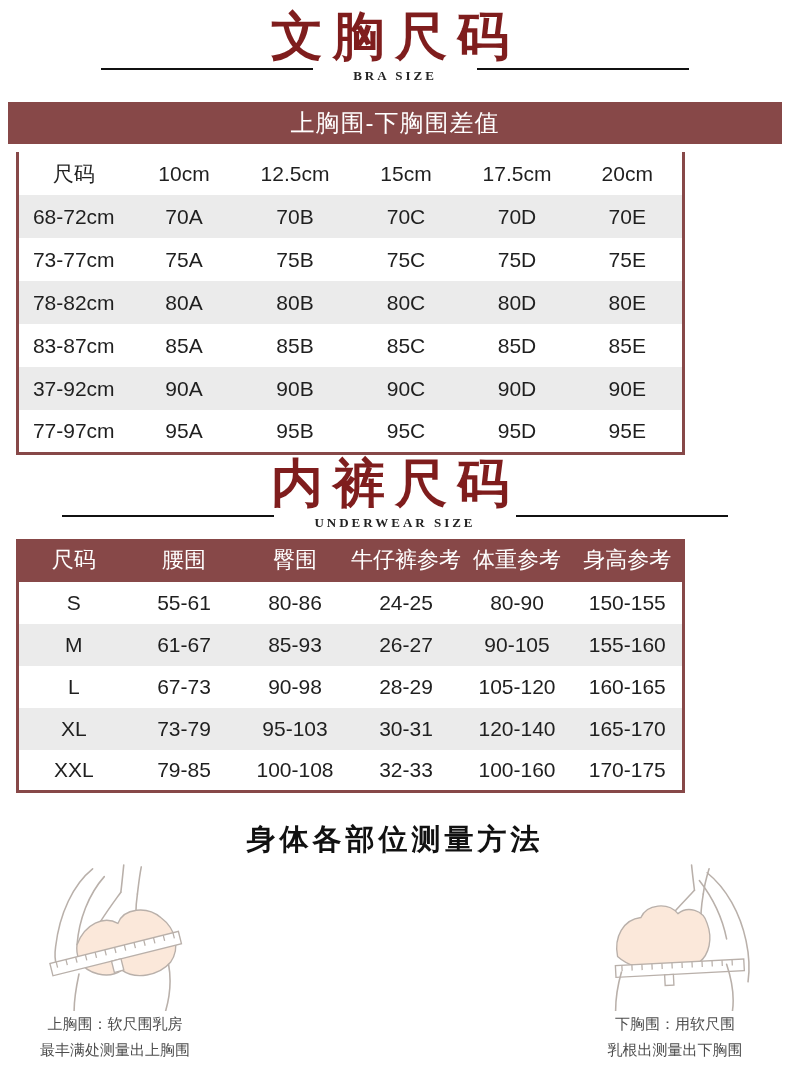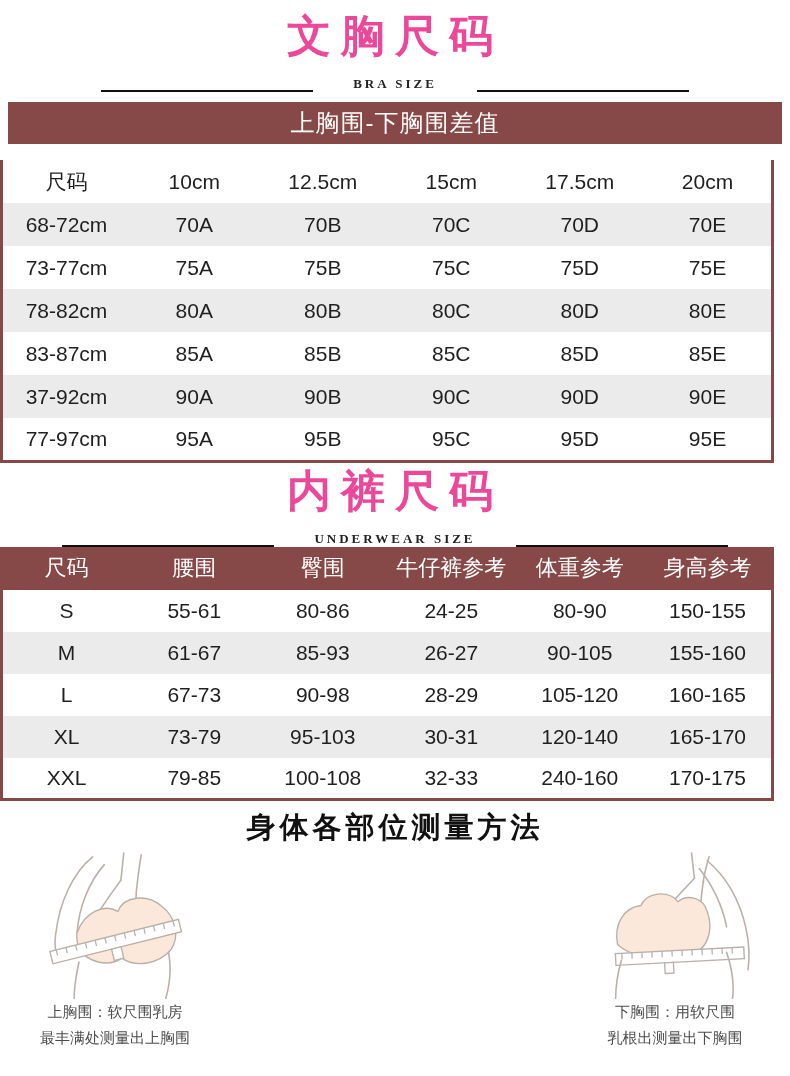--- a/index.html
+++ b/index.html
@@ -11,46 +11,46 @@
     --skin:#fbe8da;
   }
   *{margin:0;padding:0;box-sizing:border-box;}
   html,body{width:790px;height:1076px;background:#fff;overflow:hidden;}
   body{font-family:"Liberation Sans",sans-serif;color:var(--ink);}
   .page{width:790px;height:1076px;padding-top:8px;position:relative;}
 
   
   .sec-head{text-align:center;}
   .sec-title{font-family:"Liberation Serif","DejaVu Serif",serif;font-weight:bold;
-             font-size:44px;line-height:58px;letter-spacing:10px;color:#ec4899;}
-  .sub-row{display:flex;align-items:flex-end;justify-content:center;gap:40px;height:24px;margin-top:2px;}
+             font-size:52px;line-height:58px;letter-spacing:10px;color:#7f1d1d;}
+  .sub-row{display:flex;align-items:flex-start;justify-content:center;gap:40px;height:24px;margin-top:2px;}
   .rule{width:212px;height:2px;background:#111;}
   .sub{font-family:"Liberation Serif","DejaVu Serif",serif;font-weight:bold;
        font-size:13px;letter-spacing:3px;color:#222;}
 
   
-  .band{margin:10px 8px 16px;height:42px;background:var(--accent);color:#fff;
+  .band{margin:10px 8px 8px;height:42px;background:var(--accent);color:#fff;
         display:flex;align-items:center;justify-content:center;
         font-size:24px;letter-spacing:1px;}
 
   
-  table.tbl{width:774px;margin:0 0;border-collapse:collapse;table-layout:fixed;
+  table.tbl{width:669px;margin:0 16px;border-collapse:collapse;table-layout:fixed;
             border-left:3px solid var(--accent);border-right:3px solid var(--accent);
             border-bottom:3px solid var(--accent);}
   .tbl th,.tbl td{text-align:center;font-weight:normal;font-size:21px;color:#1f1f1f;}
   .tbl-bra th{height:43px;background:#fff;}
   .tbl-bra td{height:43px;}
   .tbl-bra tbody tr:nth-child(odd) td{background:var(--row-alt);}
   .tbl-und{margin-top:10px;}
   .tbl-und th{height:43px;background:var(--accent);color:#fff;font-size:22px;}
   .tbl-und td{height:42px;}
   .tbl-und tbody tr:nth-child(even) td{background:var(--row-alt);}
 
   
-  .measure-title{margin-top:4px;text-align:center;font-size:29px;font-weight:bold;
+  .measure-title{margin-top:24px;text-align:center;font-size:29px;font-weight:bold;
                  letter-spacing:4px;color:#111;height:44px;line-height:44px;}
   .figures{display:flex;justify-content:space-between;padding:0 18px;margin-top:2px;}
   .figure{width:194px;text-align:center;}
   .figure svg{width:190px;height:148px;display:block;margin:0 auto;}
   .cap{font-size:15px;color:var(--caption);line-height:26px;}
 
   
   .outline{fill:none;stroke:var(--line);stroke-width:1.6;stroke-linecap:round;}
   .skin{fill:var(--skin);stroke:var(--line);stroke-width:1.4;}
   .tape{fill:#fff;stroke:var(--line);stroke-width:1.4;}
@@ -187,21 +187,21 @@
           <td>95-103</td>
           <td>30-31</td>
           <td>120-140</td>
           <td>165-170</td>
         </tr>
         <tr>
           <td>XXL</td>
           <td>79-85</td>
           <td>100-108</td>
           <td>32-33</td>
-          <td>240-160</td>
+          <td>100-160</td>
           <td>170-175</td>
         </tr>
       </tbody>
   </table>
 
   <div class="measure-title">身体各部位测量方法</div>
 
   <div class="figures">
 
     <div class="figure">

